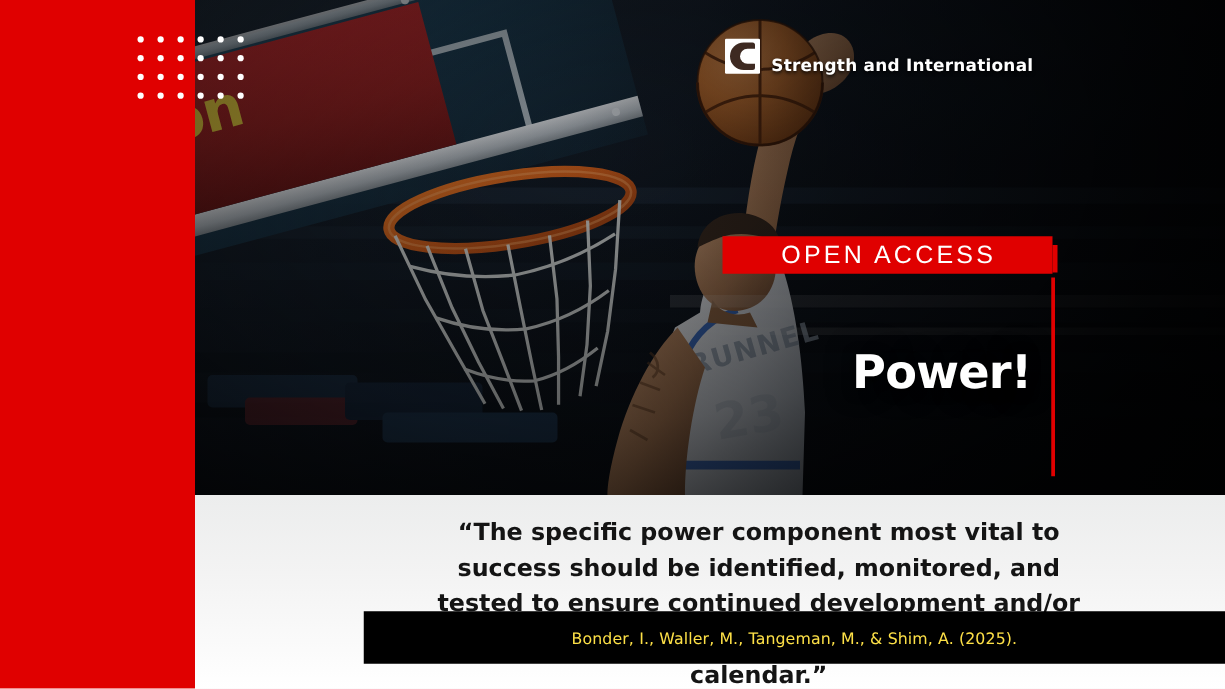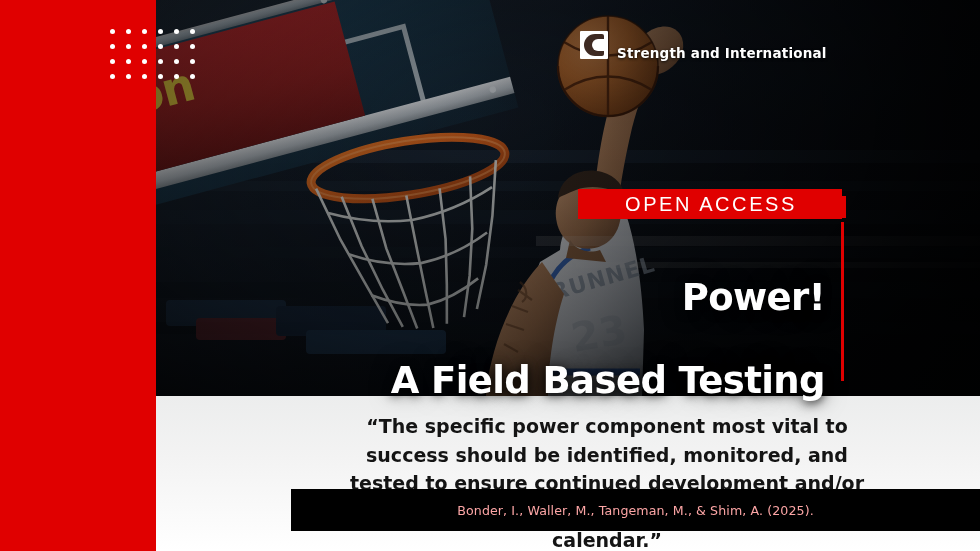--- a/index.html
+++ b/index.html
@@ -182,21 +182,21 @@
     position: absolute;
     left: 291px; top: 489px;
     width: 689px; height: 42px;
     background: #000000;
     z-index: 6;
     display: flex;
     align-items: center;
     justify-content: center;
   }
   .citation-text {
-    color: #fca5a5;
+    color: #fde047;
     font-family: "DejaVu Sans", sans-serif;
     font-size: 12.6px;
     font-weight: 400;
     letter-spacing: 0.1px;
     white-space: nowrap;
   }
 </style>
 </head>
 <body>
 
@@ -410,20 +410,19 @@
   </div>
 
   <div class="open-access">
     <span class="oa-label">OPEN ACCESS</span>
   </div>
   <div class="oa-tick"></div>
   <div class="title-rule"></div>
 
   <div class="title-block">
     <span class="tl">Power!</span>
-    <span class="tl">A Field Based Testing</span>
   </div>
 
   <div class="citation-bar">
     <span class="citation-text">Bonder, I., Waller, M., Tangeman, M., &amp; Shim, A. (2025).</span>
   </div>
 
 </div>
 
 </body></html>

